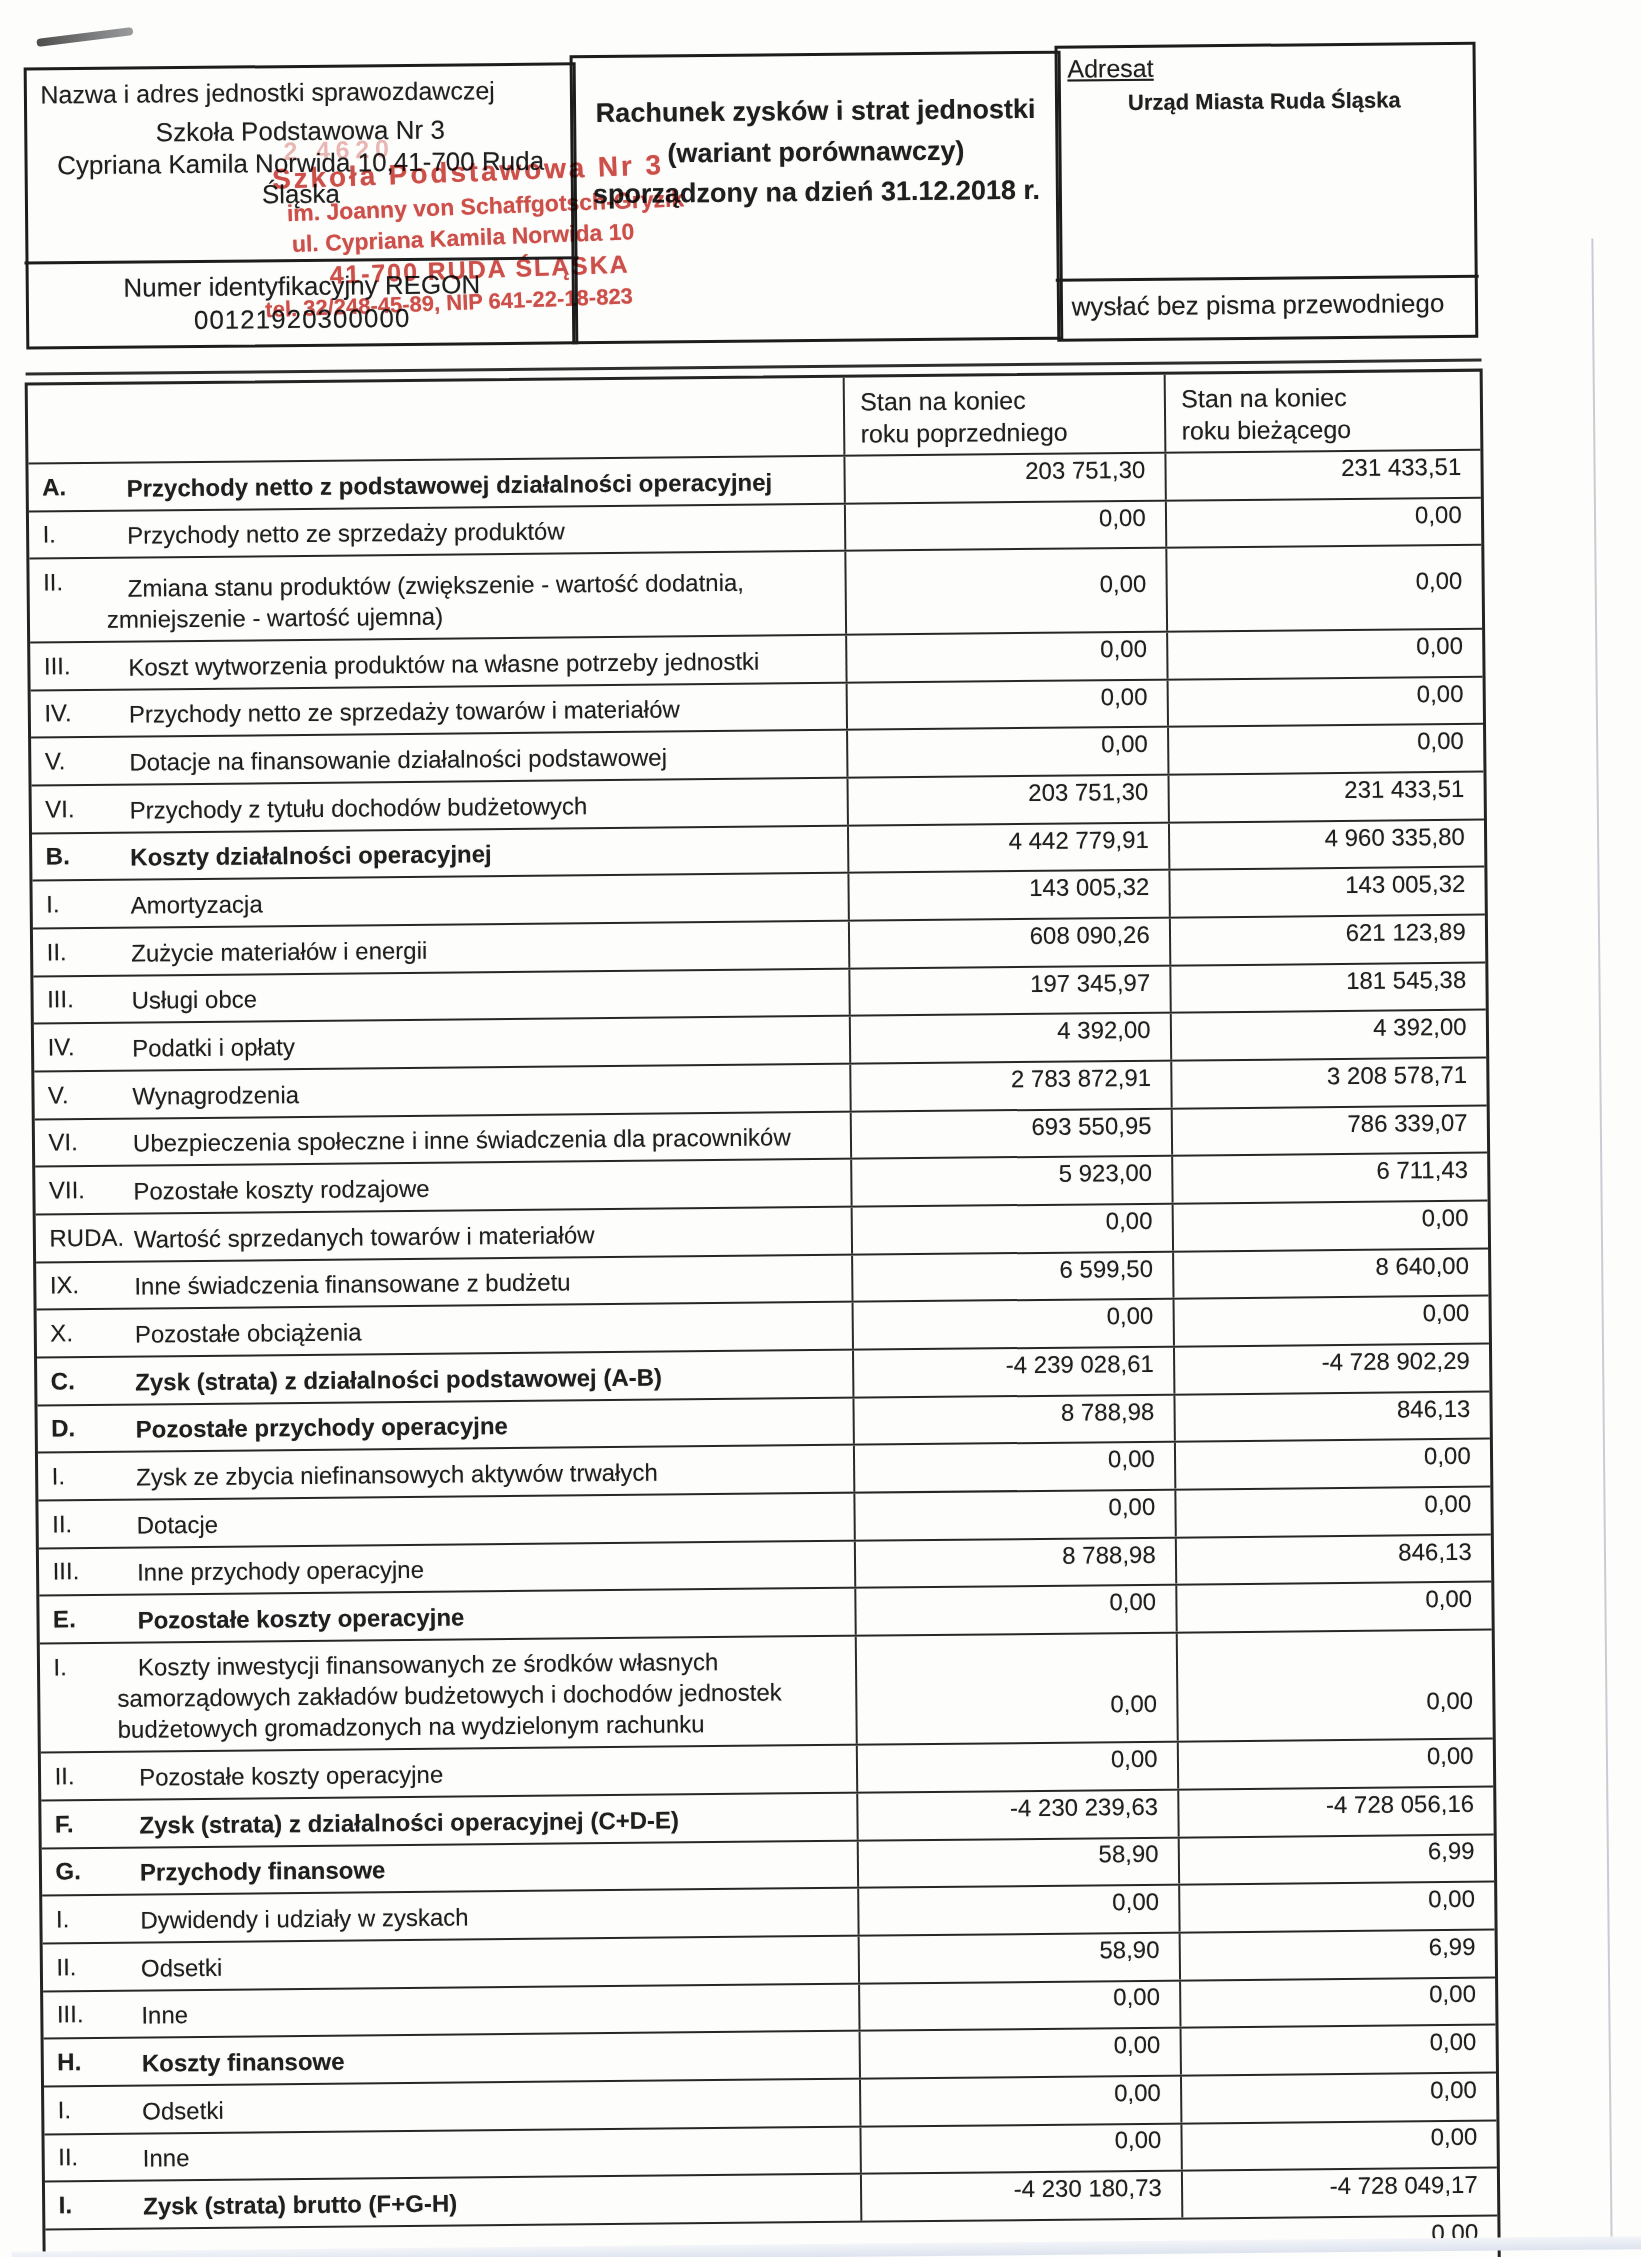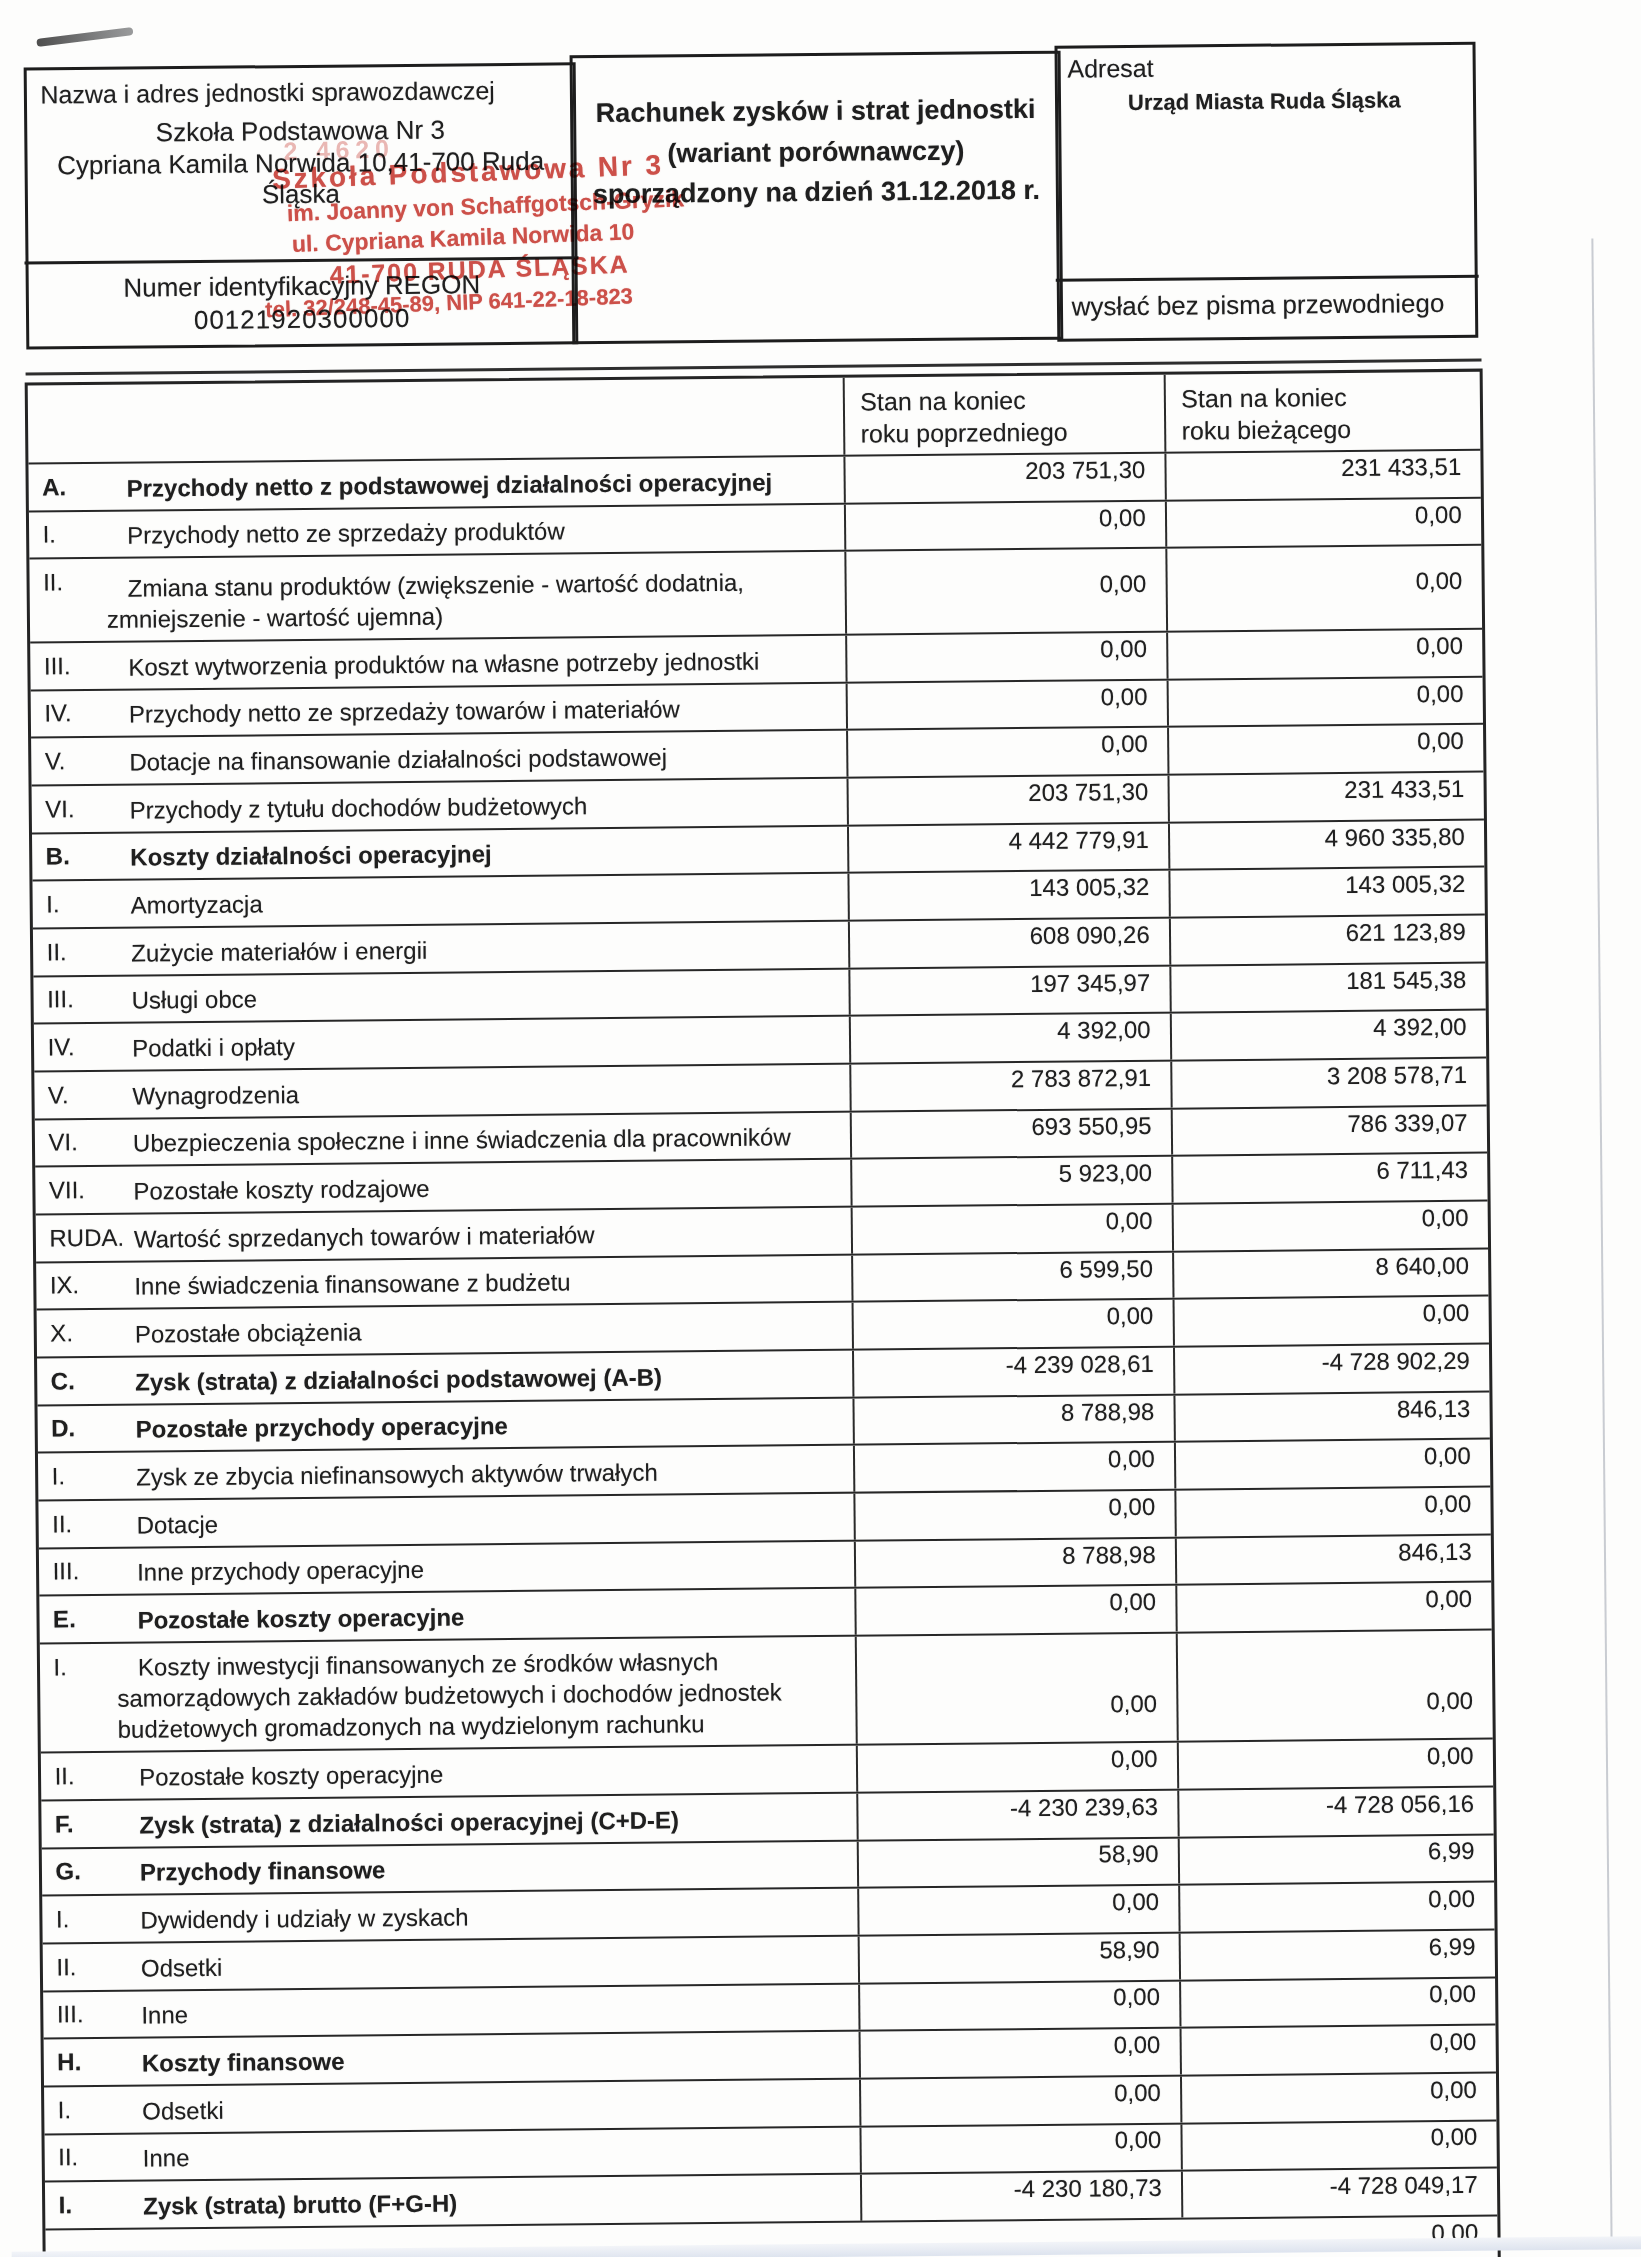--- a/index.html
+++ b/index.html
@@ -37,21 +37,21 @@
   .box-left .divider{position:absolute;left:-3.9px;right:-3.9px;top:191px;height:2.9px;background:#1d1d1d;}
   .caption{position:absolute;left:13.5px;top:9.7px;font-size:25px;}
   .name-lines{position:absolute;left:0;right:0;top:48px;text-align:center;font-size:26px;line-height:1.22;}
   .regon-cap{position:absolute;left:0;right:0;top:203px;text-align:center;font-size:26px;}
   .regon-val{position:absolute;left:0;right:0;top:236px;text-align:center;font-size:26px;letter-spacing:1px;}
 
   .box-title{left:579px;top:53px;width:485px;height:283px;}
   .title-lines{position:absolute;left:0;right:0;top:35px;text-align:center;font-weight:bold;font-size:27px;line-height:1.5;}
 
   .box-addr{left:1064px;top:48px;width:415px;height:290px;}
-  .addr-cap{position:absolute;left:9.7px;top:5.8px;font-size:25px;}
+  .addr-cap{position:absolute;left:9.7px;top:5.8px;font-size:25px;text-decoration:underline;}
   .addr-val{position:absolute;left:70px;top:42px;font-size:22px;font-weight:bold;}
   .box-addr .divider{position:absolute;left:-3.9px;right:-3.9px;top:230px;height:2.9px;background:#1d1d1d;}
   .addr-note{position:absolute;left:11.6px;top:243px;font-size:26px;}
 
   
   .stamp{
     position:absolute;left:282px;top:153px;width:541px;
     color:#c8423b;transform:rotate(-1.6deg);
     mix-blend-mode:multiply;opacity:.93;
     text-shadow:0 0 1px rgba(200,66,59,.55);

